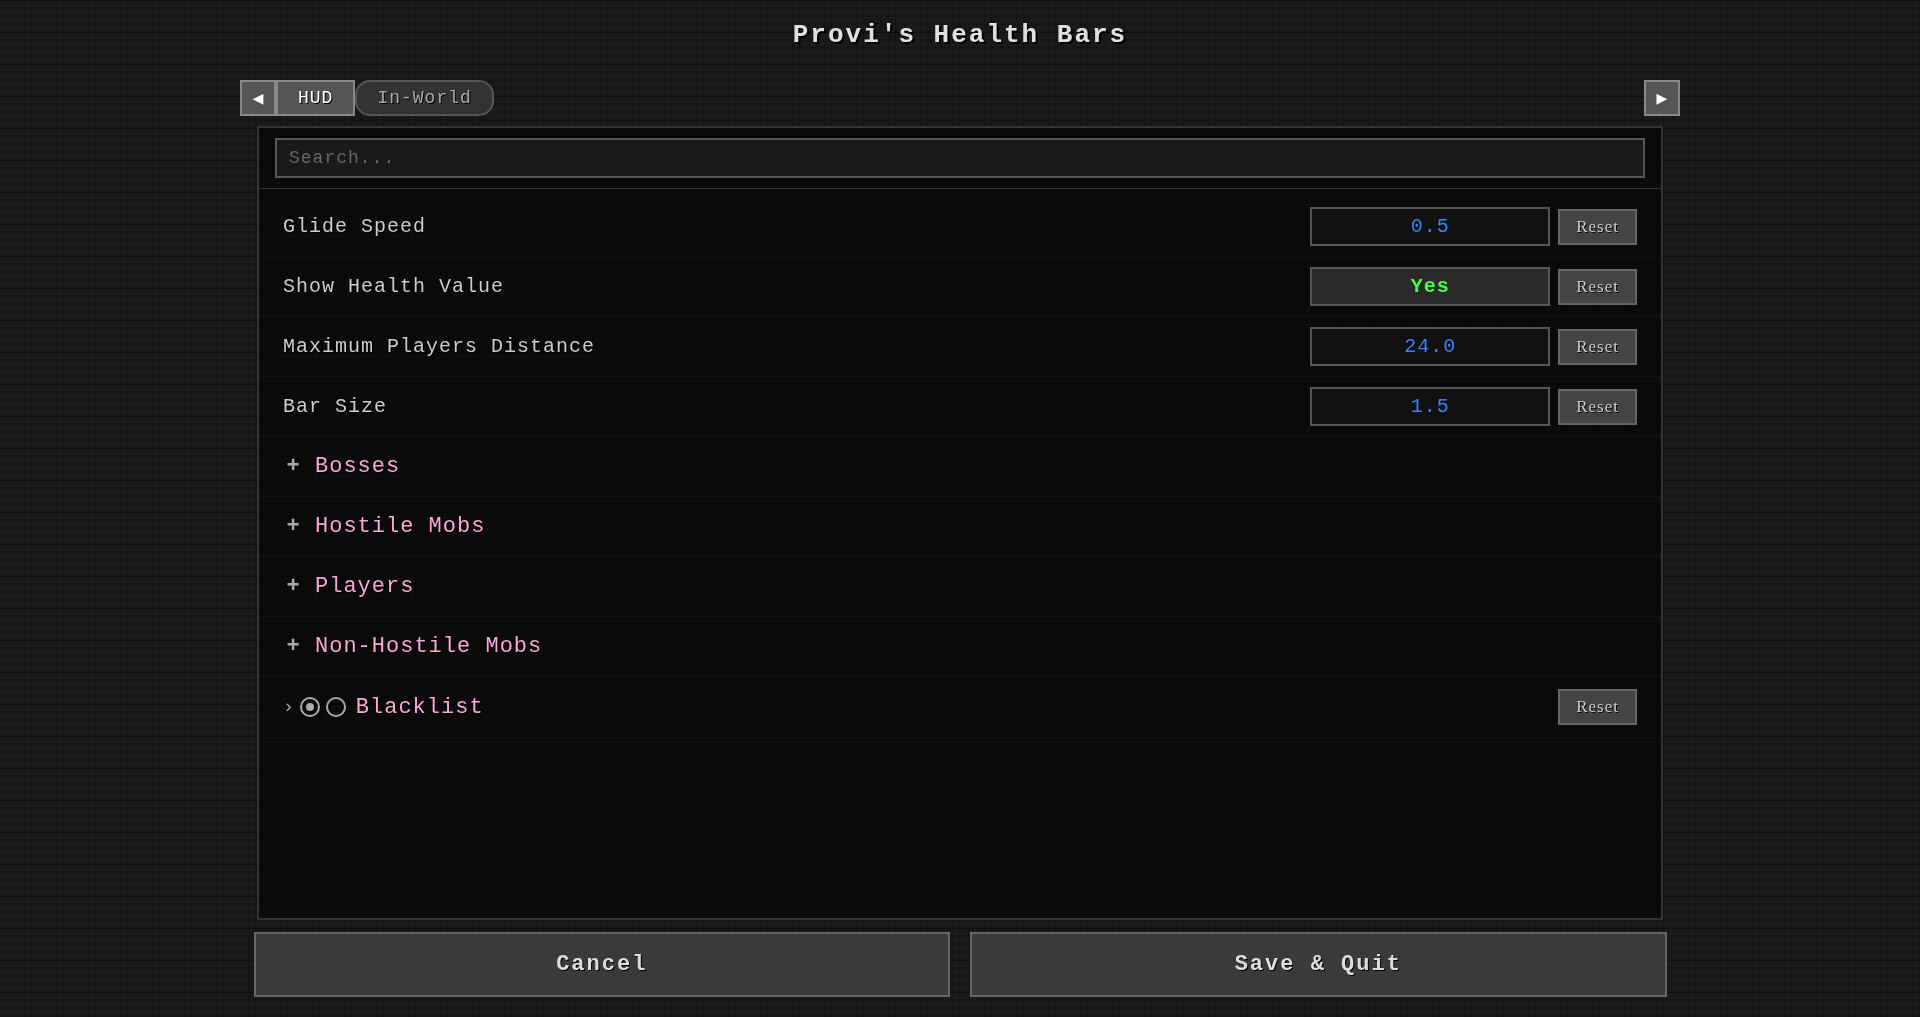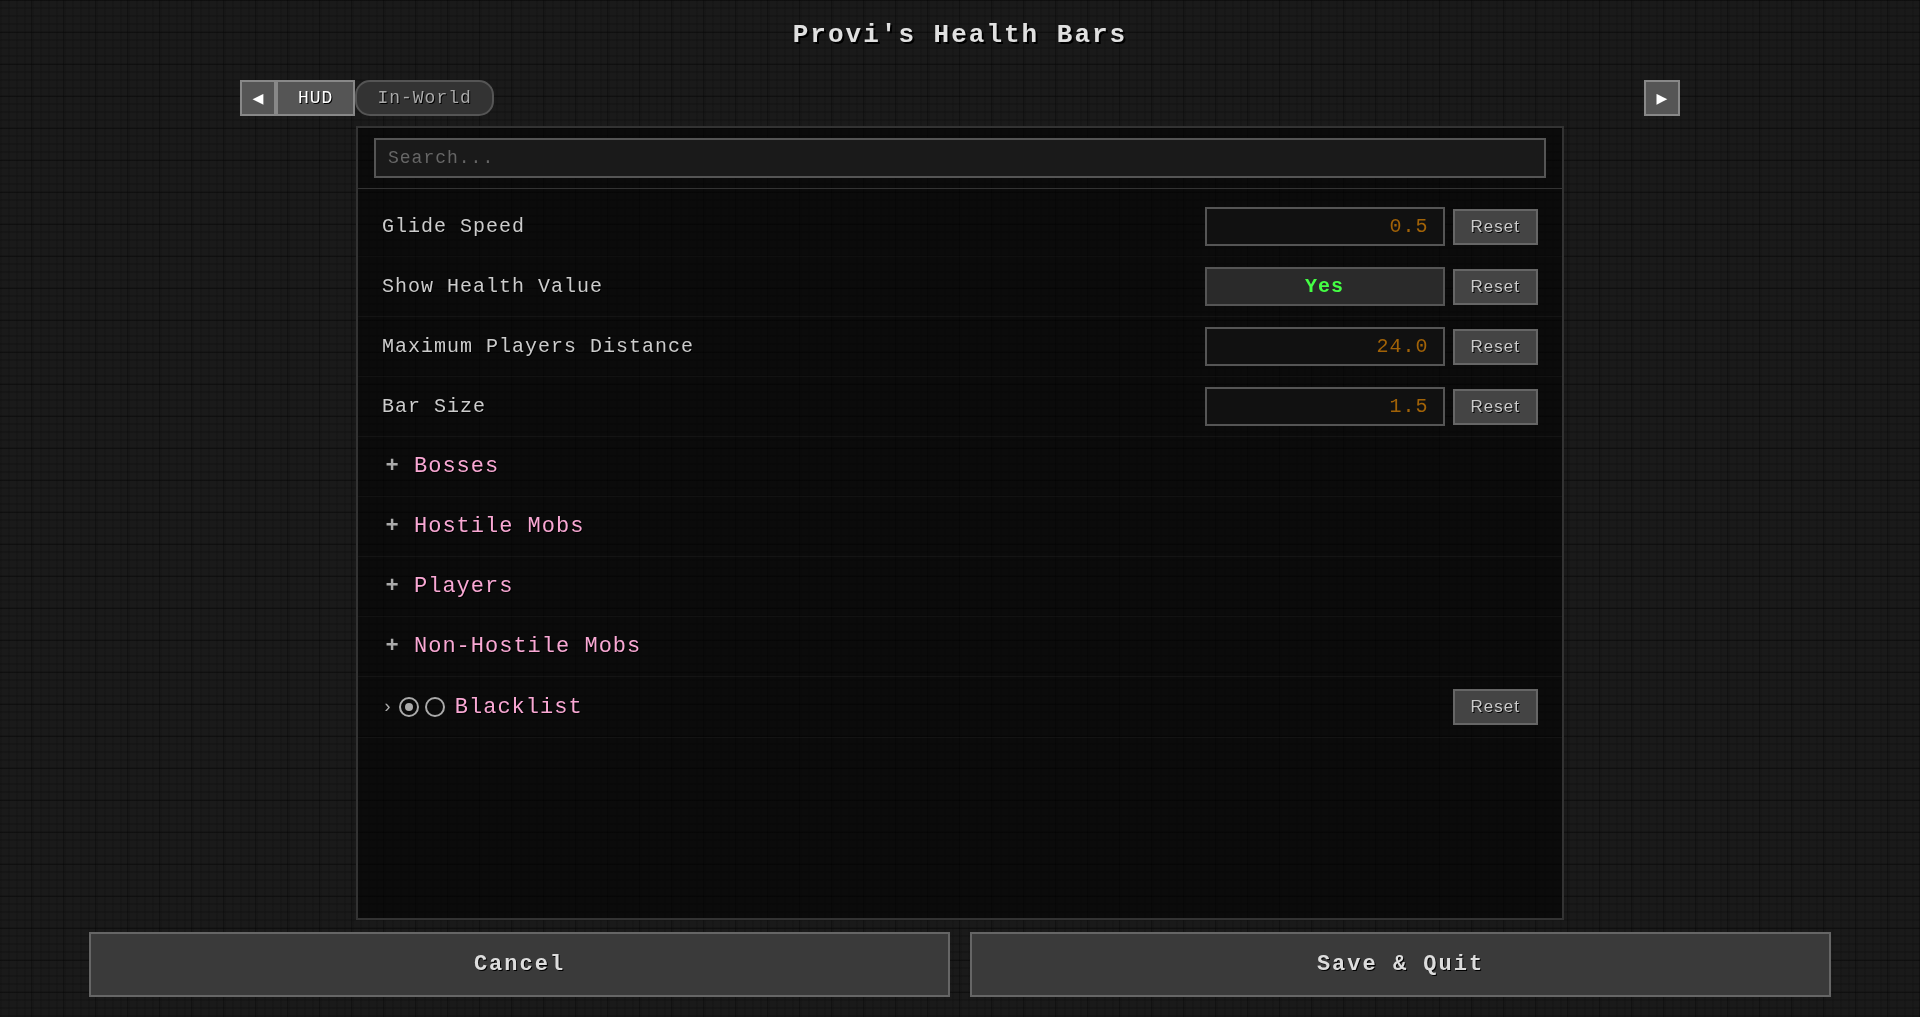--- a/index.html
+++ b/index.html
@@ -111,21 +111,21 @@
     }
 
     .spacer { flex: 1; }
 
     .nav-arrow-right {
       margin-left: auto;
     }
 
     
     .content-panel {
-      width: 1208px;
+      width: 1406px;
       background: rgba(0,0,0,0.55);
       border: 2px solid #333;
       position: relative;
       flex: 1;
       overflow: hidden;
       display: flex;
       flex-direction: column;
     }
 
     .search-bar-wrap {
@@ -181,43 +181,43 @@
 
     .setting-control {
       display: flex;
       align-items: center;
       gap: 8px;
     }
 
     .value-box {
       background: #111;
       border: 2px solid #555;
-      color: #a16207;
+      color: #3b82f6;
       font-size: 20px;
       font-family: 'Courier New', monospace;
       padding: 6px 14px;
       width: 240px;
-      text-align: right;
+      text-align: center;
       letter-spacing: 1px;
     }
 
     .value-box.toggle-yes {
       background: #2a2a2a;
       border-color: #555;
       color: #44ff44;
       font-weight: bold;
       text-align: center;
     }
 
     .reset-btn {
       background: #444;
       border: 2px solid #666;
       color: #ccc;
       font-size: 17px;
-      font-family: Liberation Sans, sans-serif;
+      font-family: Liberation Serif, serif;
       padding: 6px 16px;
       cursor: pointer;
       letter-spacing: 1px;
       text-shadow: 1px 1px 0 #000;
     }
 
     
     .section-row {
       display: flex;
       align-items: center;
@@ -285,21 +285,21 @@
     }
 
     .circle-icon.empty {}
 
     .blacklist-reset {
       margin-left: auto;
     }
 
     
     .bottom-bar {
-      width: 1742px;
+      width: 1413px;
       display: flex;
       gap: 12px;
       margin-top: 12px;
       padding-bottom: 20px;
     }
 
     .bottom-btn {
       flex: 1;
       padding: 18px;
       font-size: 22px;

